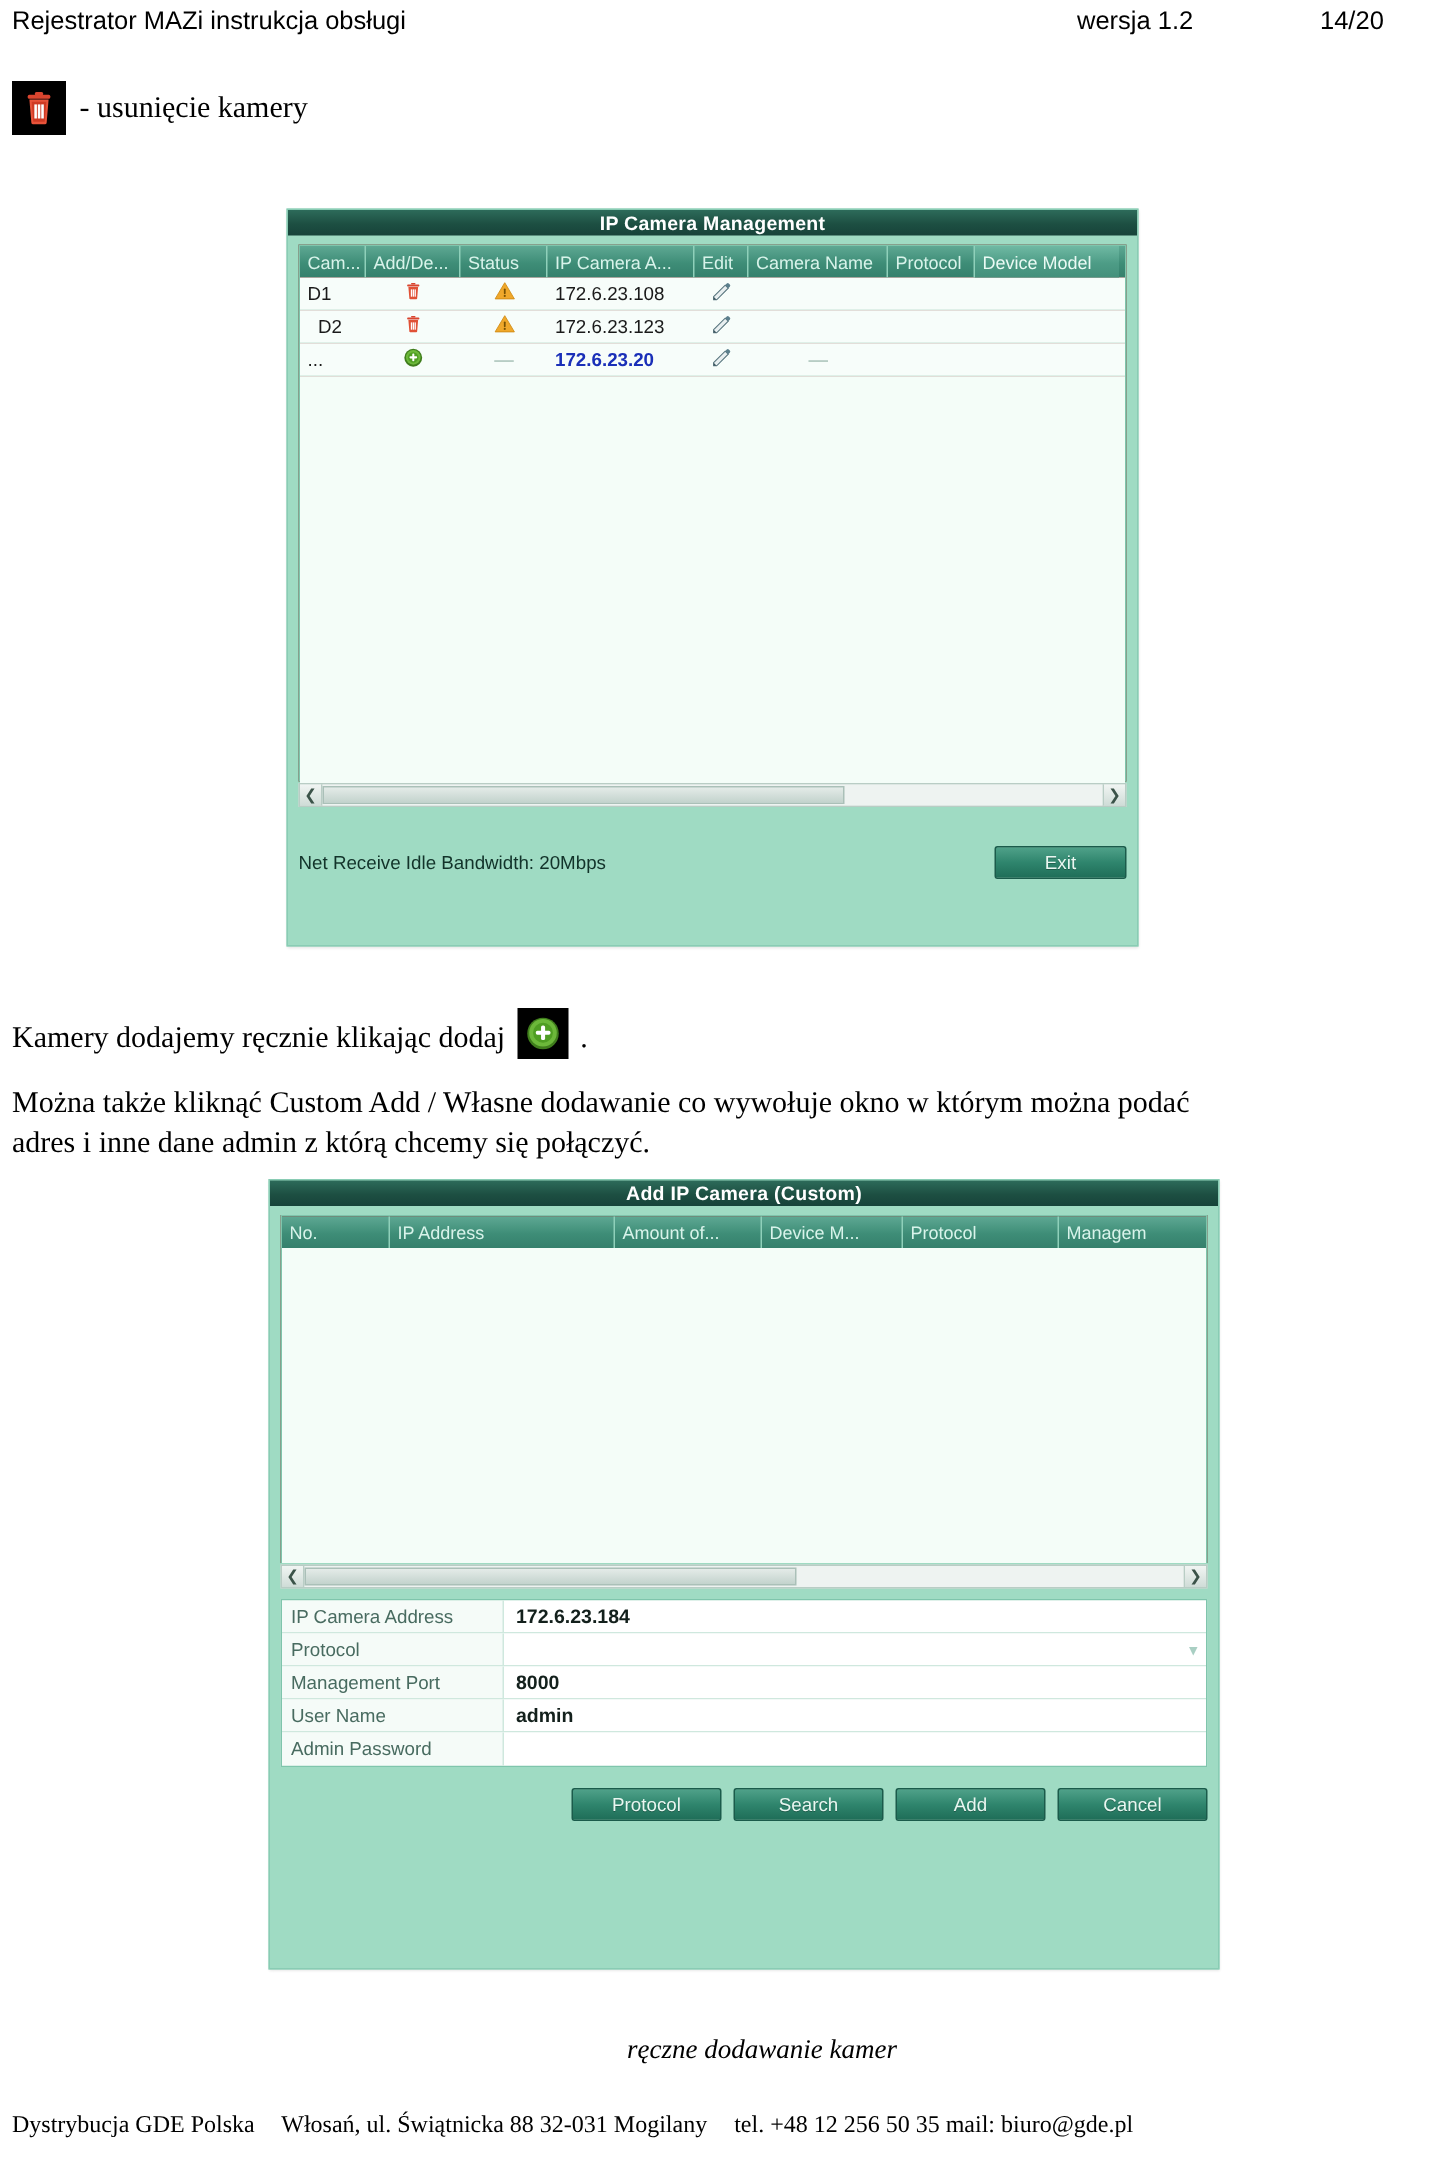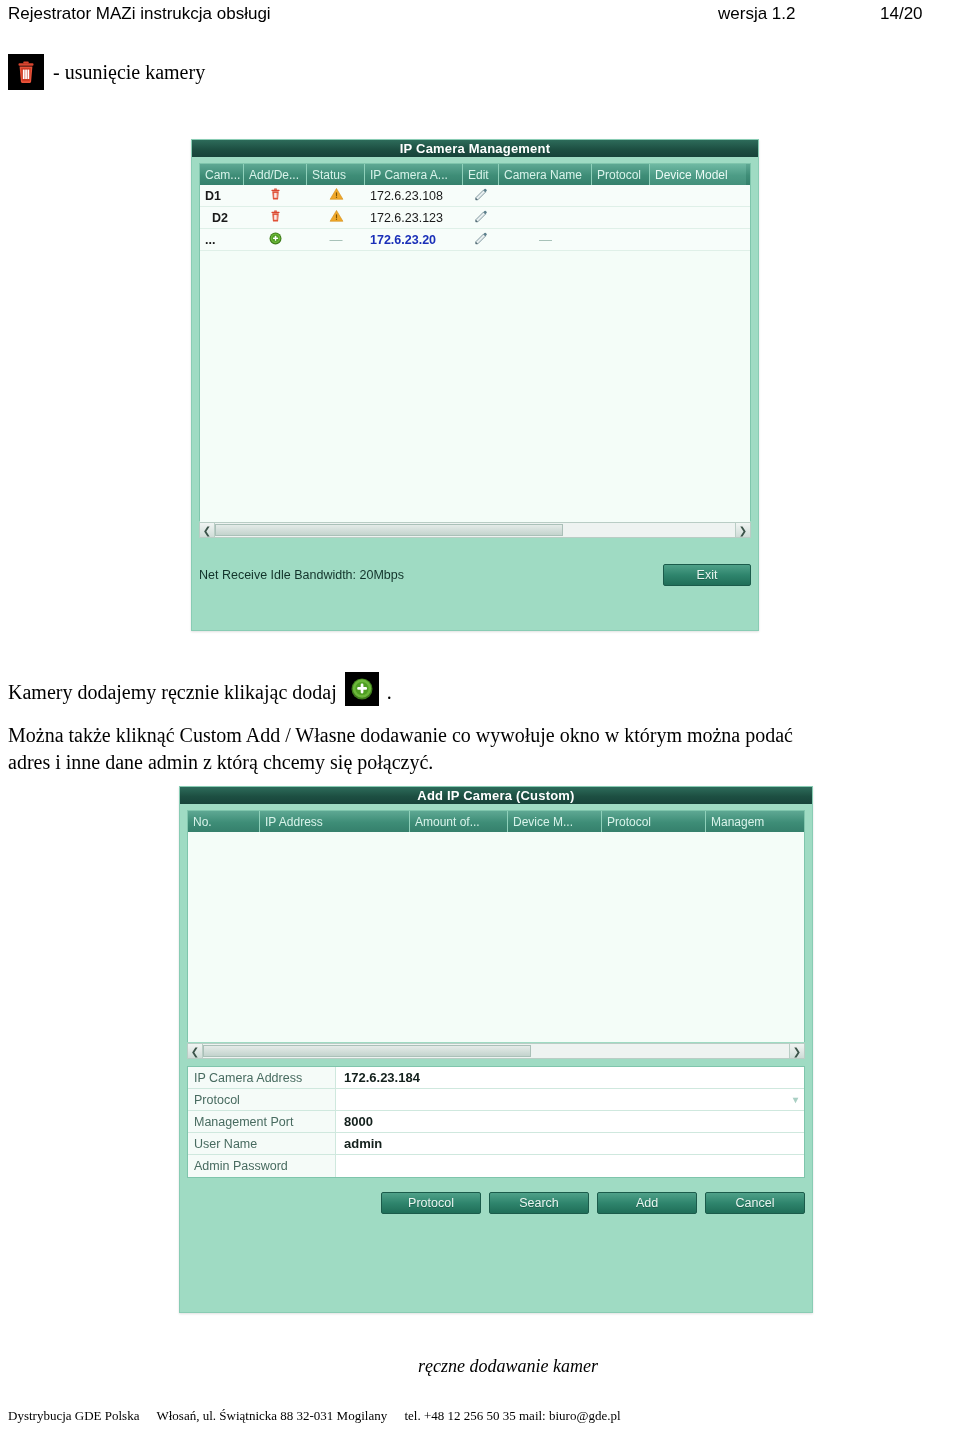--- a/index.html
+++ b/index.html
@@ -111,21 +111,21 @@
   .td {
     font-family: "Liberation Sans", sans-serif;
     font-size: 12.5px;
     color: #1a1a1a;
     display: flex; align-items: center;
     padding-left: 5px;
     height: 100%;
     overflow: hidden; white-space: nowrap;
     flex: none;
   }
-  .td.num { font-weight: bold; }
+  .td.num { font-weight: normal; }
   .td.ipblue { color: #1a2fb8; font-weight: bold; }
   .td.center { justify-content: center; padding-left: 0; }
   .dash { color: #9fbbb0; font-size: 13px; }
 
   .grid-blank { background: #f4fdf8; }
 
   
   .hscroll {
     display: flex; align-items: center;
     height: 16px;
@@ -204,21 +204,21 @@
     font-family: Liberation Serif, serif;
     font-style: italic;
     font-size: 18px;
     color: #000;
     margin-left: 28px;
   }
   .footer {
     position: absolute;
     left: 8px; width: 944px;
     font-family: "Liberation Serif", serif;
-    font-size: 13px;
+    font-size: 16px;
     color: #000;
     white-space: nowrap;
   }
   .footer span { margin-right: 14px; }
   .footer span:last-child { margin-right: 0; }
 </style>
 </head>
 <body>
 
 <div class="page-header">

